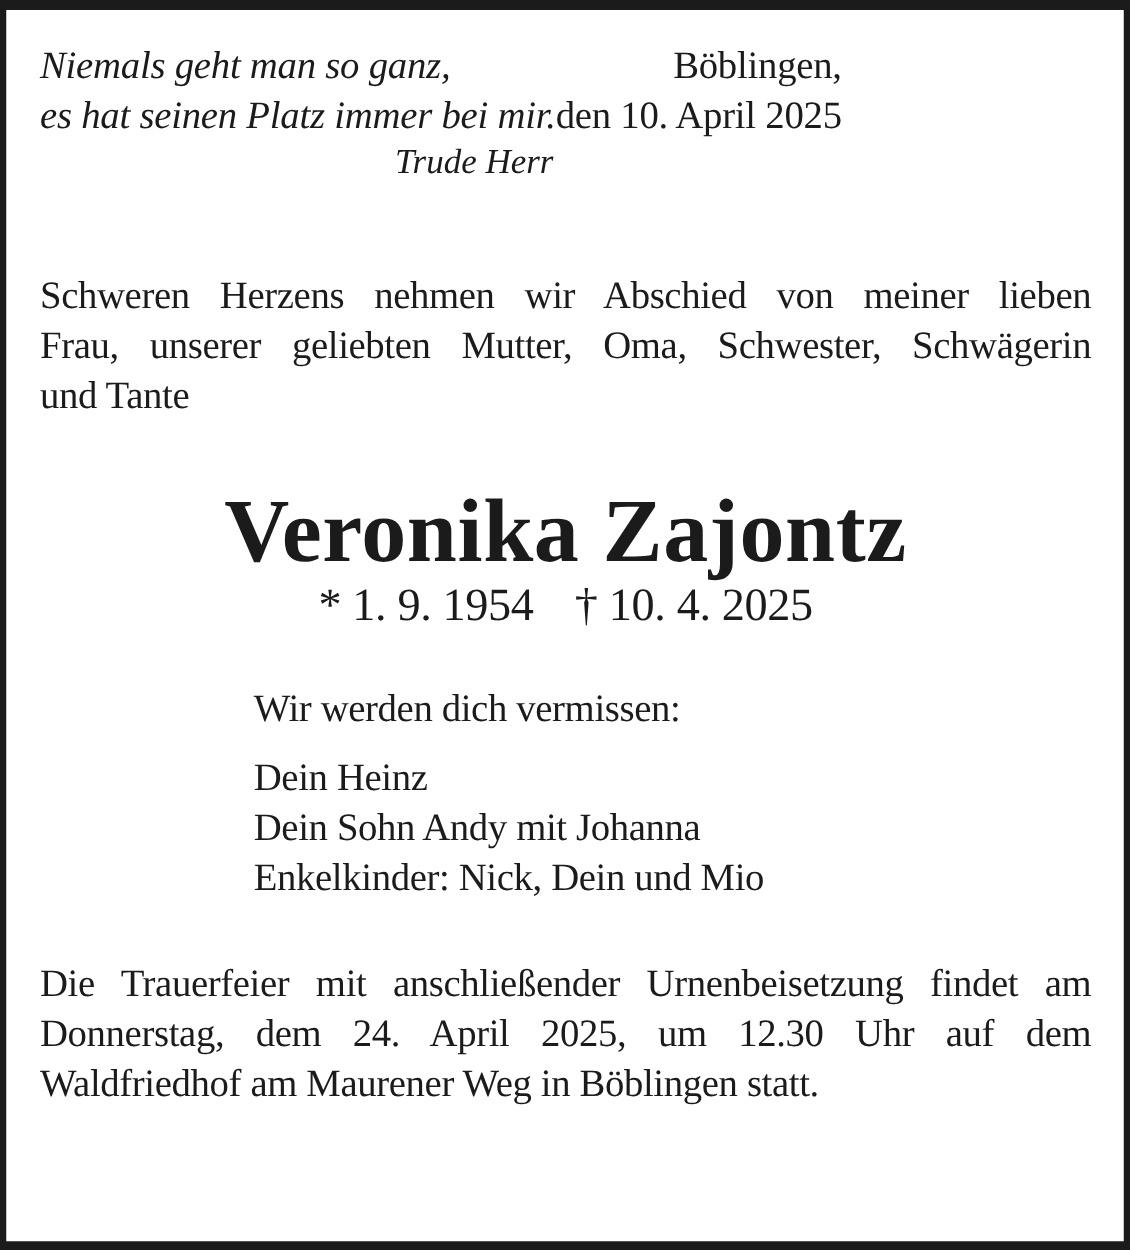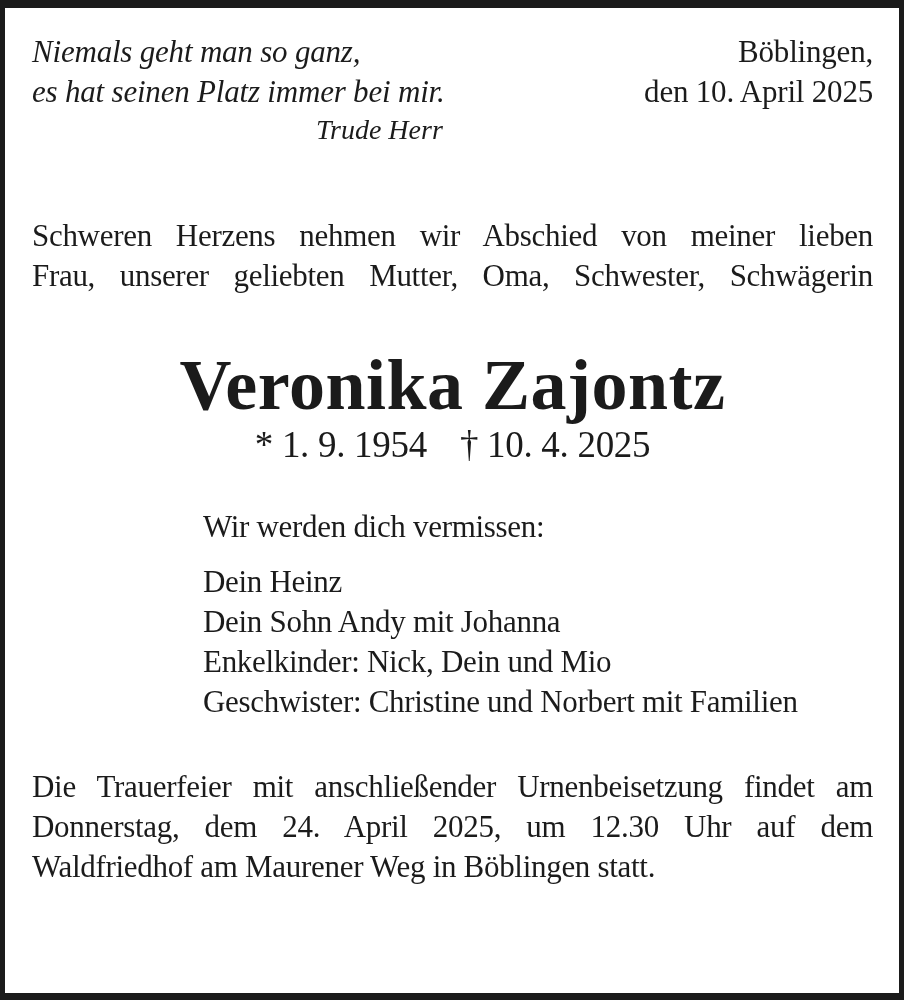--- a/index.html
+++ b/index.html
@@ -18,21 +18,20 @@
     border-color: #1b1b1b;
     border-width: 8px 5px 7px 5px;
     padding: 24px 26px 0 27px;
     font-family: "Liberation Serif", "DejaVu Serif", serif;
     color: #1b1b1b;
     overflow: hidden;
   }
   
   .header-row {
     display: flex;
-    justify-content: space-between;
     align-items: flex-start;
   }
   .quote-block {
     font-style: italic;
     font-size: 31px;
     line-height: 40px;
     letter-spacing: -0.2px;
     white-space: nowrap;
   }
   .quote-attribution {
@@ -119,36 +118,36 @@
     <div class="dateline-block">
       <span class="line">Böblingen,</span>
       <span class="line">den 10. April 2025</span>
     </div>
 
   </div>
 
   <div class="intro-paragraph">
     <span class="line just">Schweren Herzens nehmen wir Abschied von meiner lieben</span>
     <span class="line just">Frau, unserer geliebten Mutter, Oma, Schwester, Schwägerin</span>
+    <span class="line">und Tante</span>
   </div>
 
   <h1 class="deceased-name">Veronika Zajontz</h1>
 
   <div class="life-dates">
     <span>* 1. 9. 1954</span>
     <span>† 10. 4. 2025</span>
   </div>
 
   <div class="mourners-section">
     <div class="mourners-intro">Wir werden dich vermissen:</div>
     <ul class="mourners-list">
       <li>Dein Heinz</li>
       <li>Dein Sohn Andy mit Johanna</li>
       <li>Enkelkinder: Nick, Dein und Mio</li>
-      <li>Geschwister: Christine und Norbert mit Familien</li>
     </ul>
   </div>
 
   <div class="funeral-paragraph">
     <span class="line just">Die Trauerfeier mit anschließender Urnenbeisetzung findet am</span>
     <span class="line just">Donnerstag, dem 24. April 2025, um 12.30 Uhr auf dem</span>
     <span class="line">Waldfriedhof am Maurener Weg in Böblingen statt.</span>
   </div>
 
 </div>

